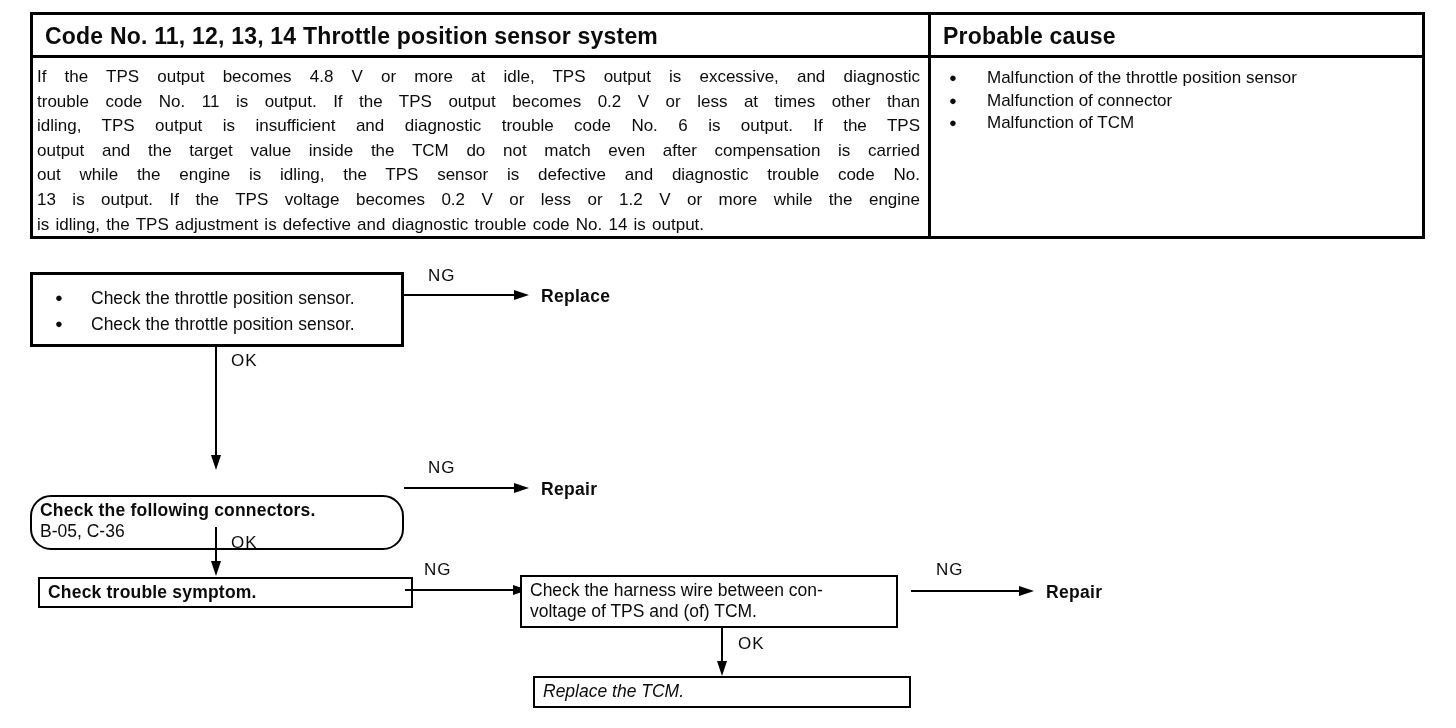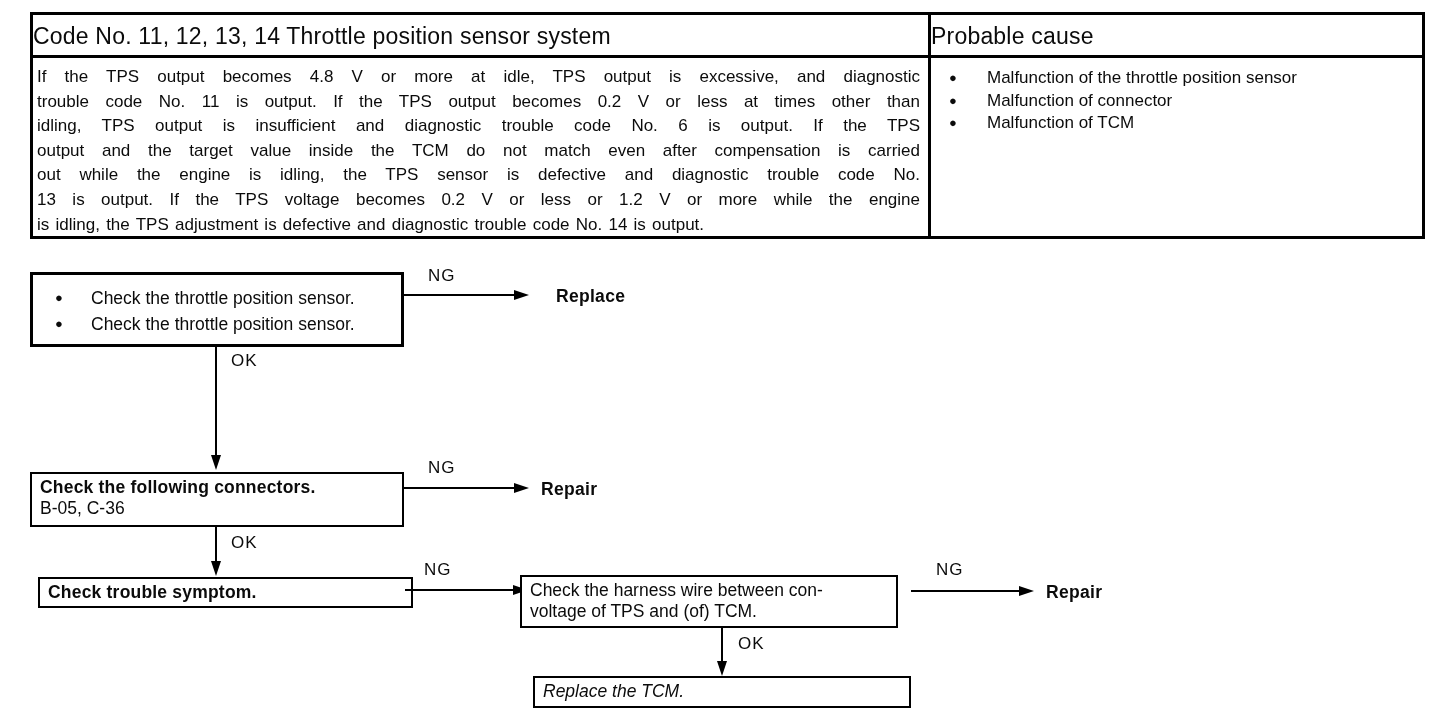--- a/index.html
+++ b/index.html
@@ -15,22 +15,22 @@
   .dtc-table{
     left:30px;top:12px;width:1389px;height:221px;
     border:3px solid #000;display:flex;flex-direction:column;
   }
   .dtc-row{display:flex;flex:0 0 auto;}
   .dtc-head{height:40px;border-bottom:3px solid #000;}
   .dtc-body{flex:1 1 auto;}
   .cell-left{width:898px;border-right:3px solid #000;box-sizing:border-box;}
   .cell-right{flex:1;}
   .head-text{
-    font-size:23px;font-weight:normal;letter-spacing:0.2px;
-    padding:8px 0 0 0;white-space:nowrap;
+    font-size:23px;font-weight:bold;letter-spacing:0.2px;
+    padding:8px 0 0 12px;white-space:nowrap;
   }
   .desc{
     padding:7px 8px 0 4px;font-size:17px;line-height:24.6px;
     word-spacing:1.5px;
   }
   .desc .jline{text-align:justify;text-align-last:justify;}
   .desc .jline.last{text-align-last:left;}
   .cause-list{padding:9px 6px 0 14px;font-size:17px;line-height:22.6px;}
   .cause-item{display:flex;}
   .bullet{width:38px;flex:0 0 38px;font-size:13px;line-height:22.6px;text-align:left;padding-left:4px;}
@@ -100,27 +100,27 @@
   </div>
   <div class="cause-item">
     <span class="bullet">●</span>
     <span>Check the throttle position sensor.</span>
   </div>
 </div>
 
 <div class="abs nglab" style="left:428px;top:266px;">NG</div>
 <div class="abs hline" style="left:404px;top:294px;width:114px;"></div>
 <div class="abs arr-right" style="left:514px;top:290px;"></div>
-<div class="abs action" style="left:541px;top:286px;margin-left:15px;">Replace</div>
+<div class="abs action" style="left:541px;top:286px;">Replace</div>
 
 <div class="abs vline" style="left:215px;top:347px;height:110px;"></div>
 <div class="abs arr-down" style="left:211px;top:455px;"></div>
 <div class="abs oklab" style="left:231px;top:351px;">OK</div>
 
-<div class="abs fc-box pad" style="left:30px;top:472px;width:374px;height:55px;">
+<div class="abs fc-box pad" style="left:30px;top:495px;width:374px;height:55px;border-radius:21px;">
   <div class="line1b">Check the following connectors.</div>
   <div>B-05, C-36</div>
 </div>
 
 <div class="abs nglab" style="left:428px;top:458px;">NG</div>
 <div class="abs hline" style="left:404px;top:487px;width:114px;"></div>
 <div class="abs arr-right" style="left:514px;top:483px;"></div>
 <div class="abs action" style="left:541px;top:479px;">Repair</div>
 
 <div class="abs vline" style="left:215px;top:527px;height:36px;"></div>

